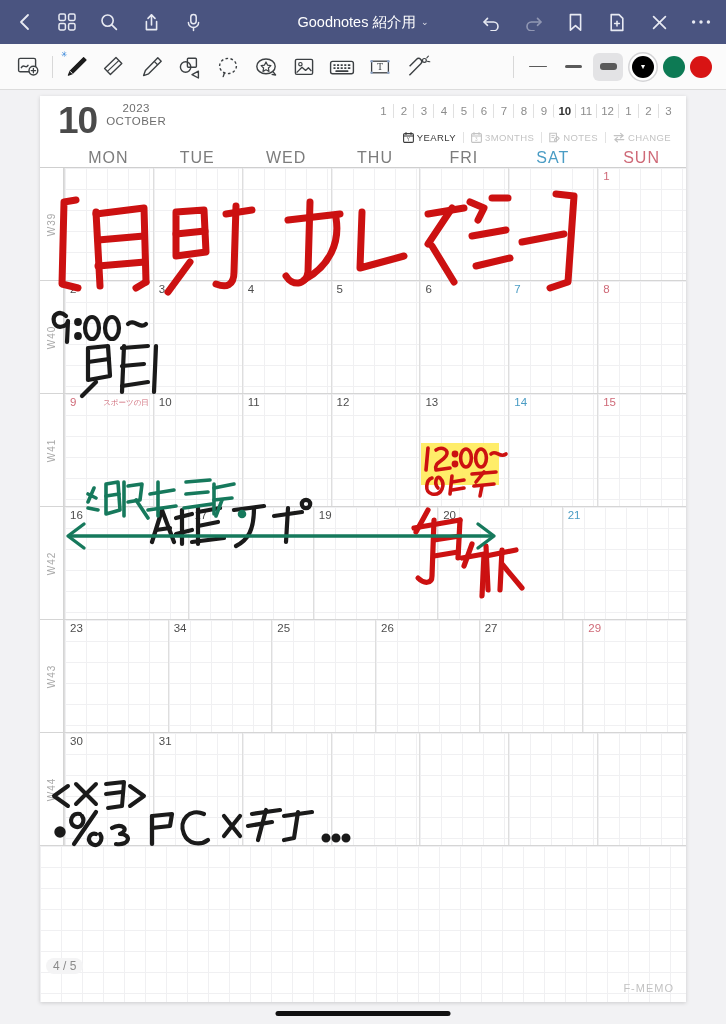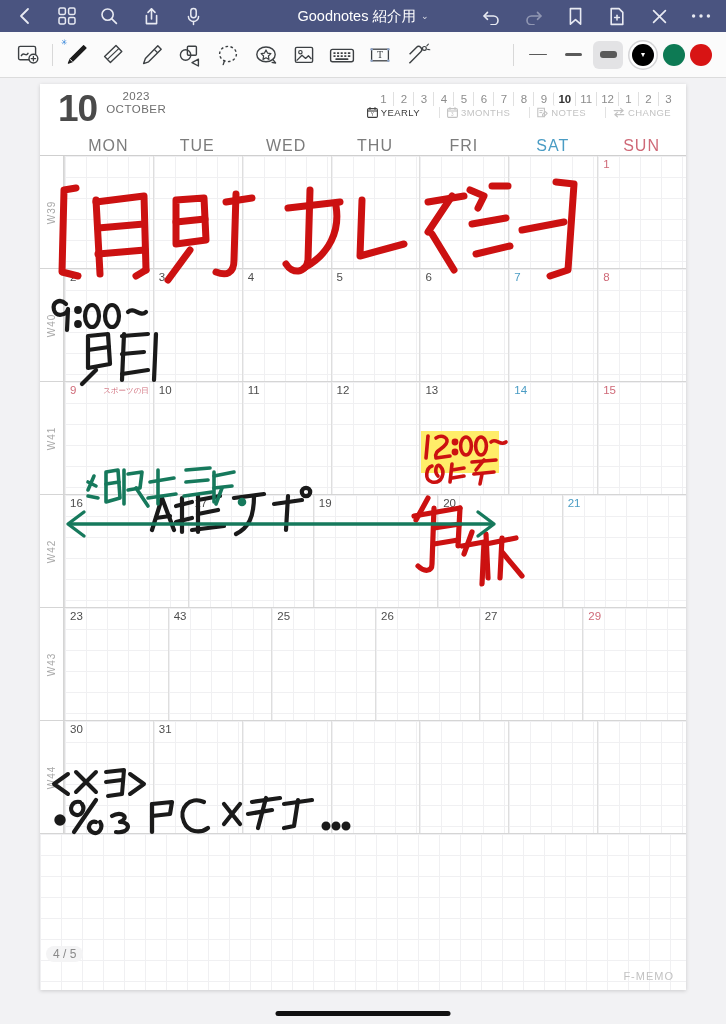--- a/index.html
+++ b/index.html
@@ -5,21 +5,21 @@
   * { box-sizing: border-box; margin: 0; padding: 0; }
   html, body {
     width: 726px; height: 1024px;
     font-family: "Liberation Sans", "DejaVu Sans", sans-serif;
     background: #f2f2f4;
     overflow: hidden;
   }
 
   
   .topbar {
-    height: 32px; width: 726px;
+    height: 44px; width: 726px;
     background: #4a5480;
     display: flex; align-items: center;
     padding: 0 14px;
     position: relative;
   }
   .topbar-left { display: flex; align-items: center; gap: 20px; }
   .topbar-right {
     display: flex; align-items: center; gap: 20px;
     margin-left: auto;
   }
@@ -126,21 +126,21 @@
     min-width: 20px; padding: 1px 4px;
     font-size: 11.5px; color: #8c8c8c; text-align: center;
     border-left: 1px solid #e0e0e0;
   }
   .mtab:first-child { border-left: none; }
   .mtab.cur {
     color: #333; background: #ffffff; font-weight: bold;
     border-radius: 2px;
   }
   .vtabs {
-    display: flex; align-items: center; margin-top: 1px; gap: 12px;
+    display: flex; align-items: center; margin-top: 14px; gap: 0;
   }
   .vtab {
     display: flex; align-items: center; gap: 3px;
     font-size: 9.5px; letter-spacing: .4px;
     color: #c3c3c3; padding: 0 7px;
     border-left: 1px solid #e2e2e2;
   }
   .vtab:first-child { border-left: none; }
   .vtab.on { color: #3b3b3b; }
   .vtab svg { display: block; }
@@ -629,21 +629,21 @@
           </div>
         </div>
         <div class="grid-row">
           <div class="wno">
             <span>W43</span>
           </div>
           <div class="cell">
             <div class="dnum">23</div>
           </div>
           <div class="cell">
-            <div class="dnum">43</div>
+            <div class="dnum">34</div>
           </div>
           <div class="cell">
             <div class="dnum">25</div>
           </div>
           <div class="cell">
             <div class="dnum">26</div>
           </div>
           <div class="cell">
             <div class="dnum">27</div>
           </div>

